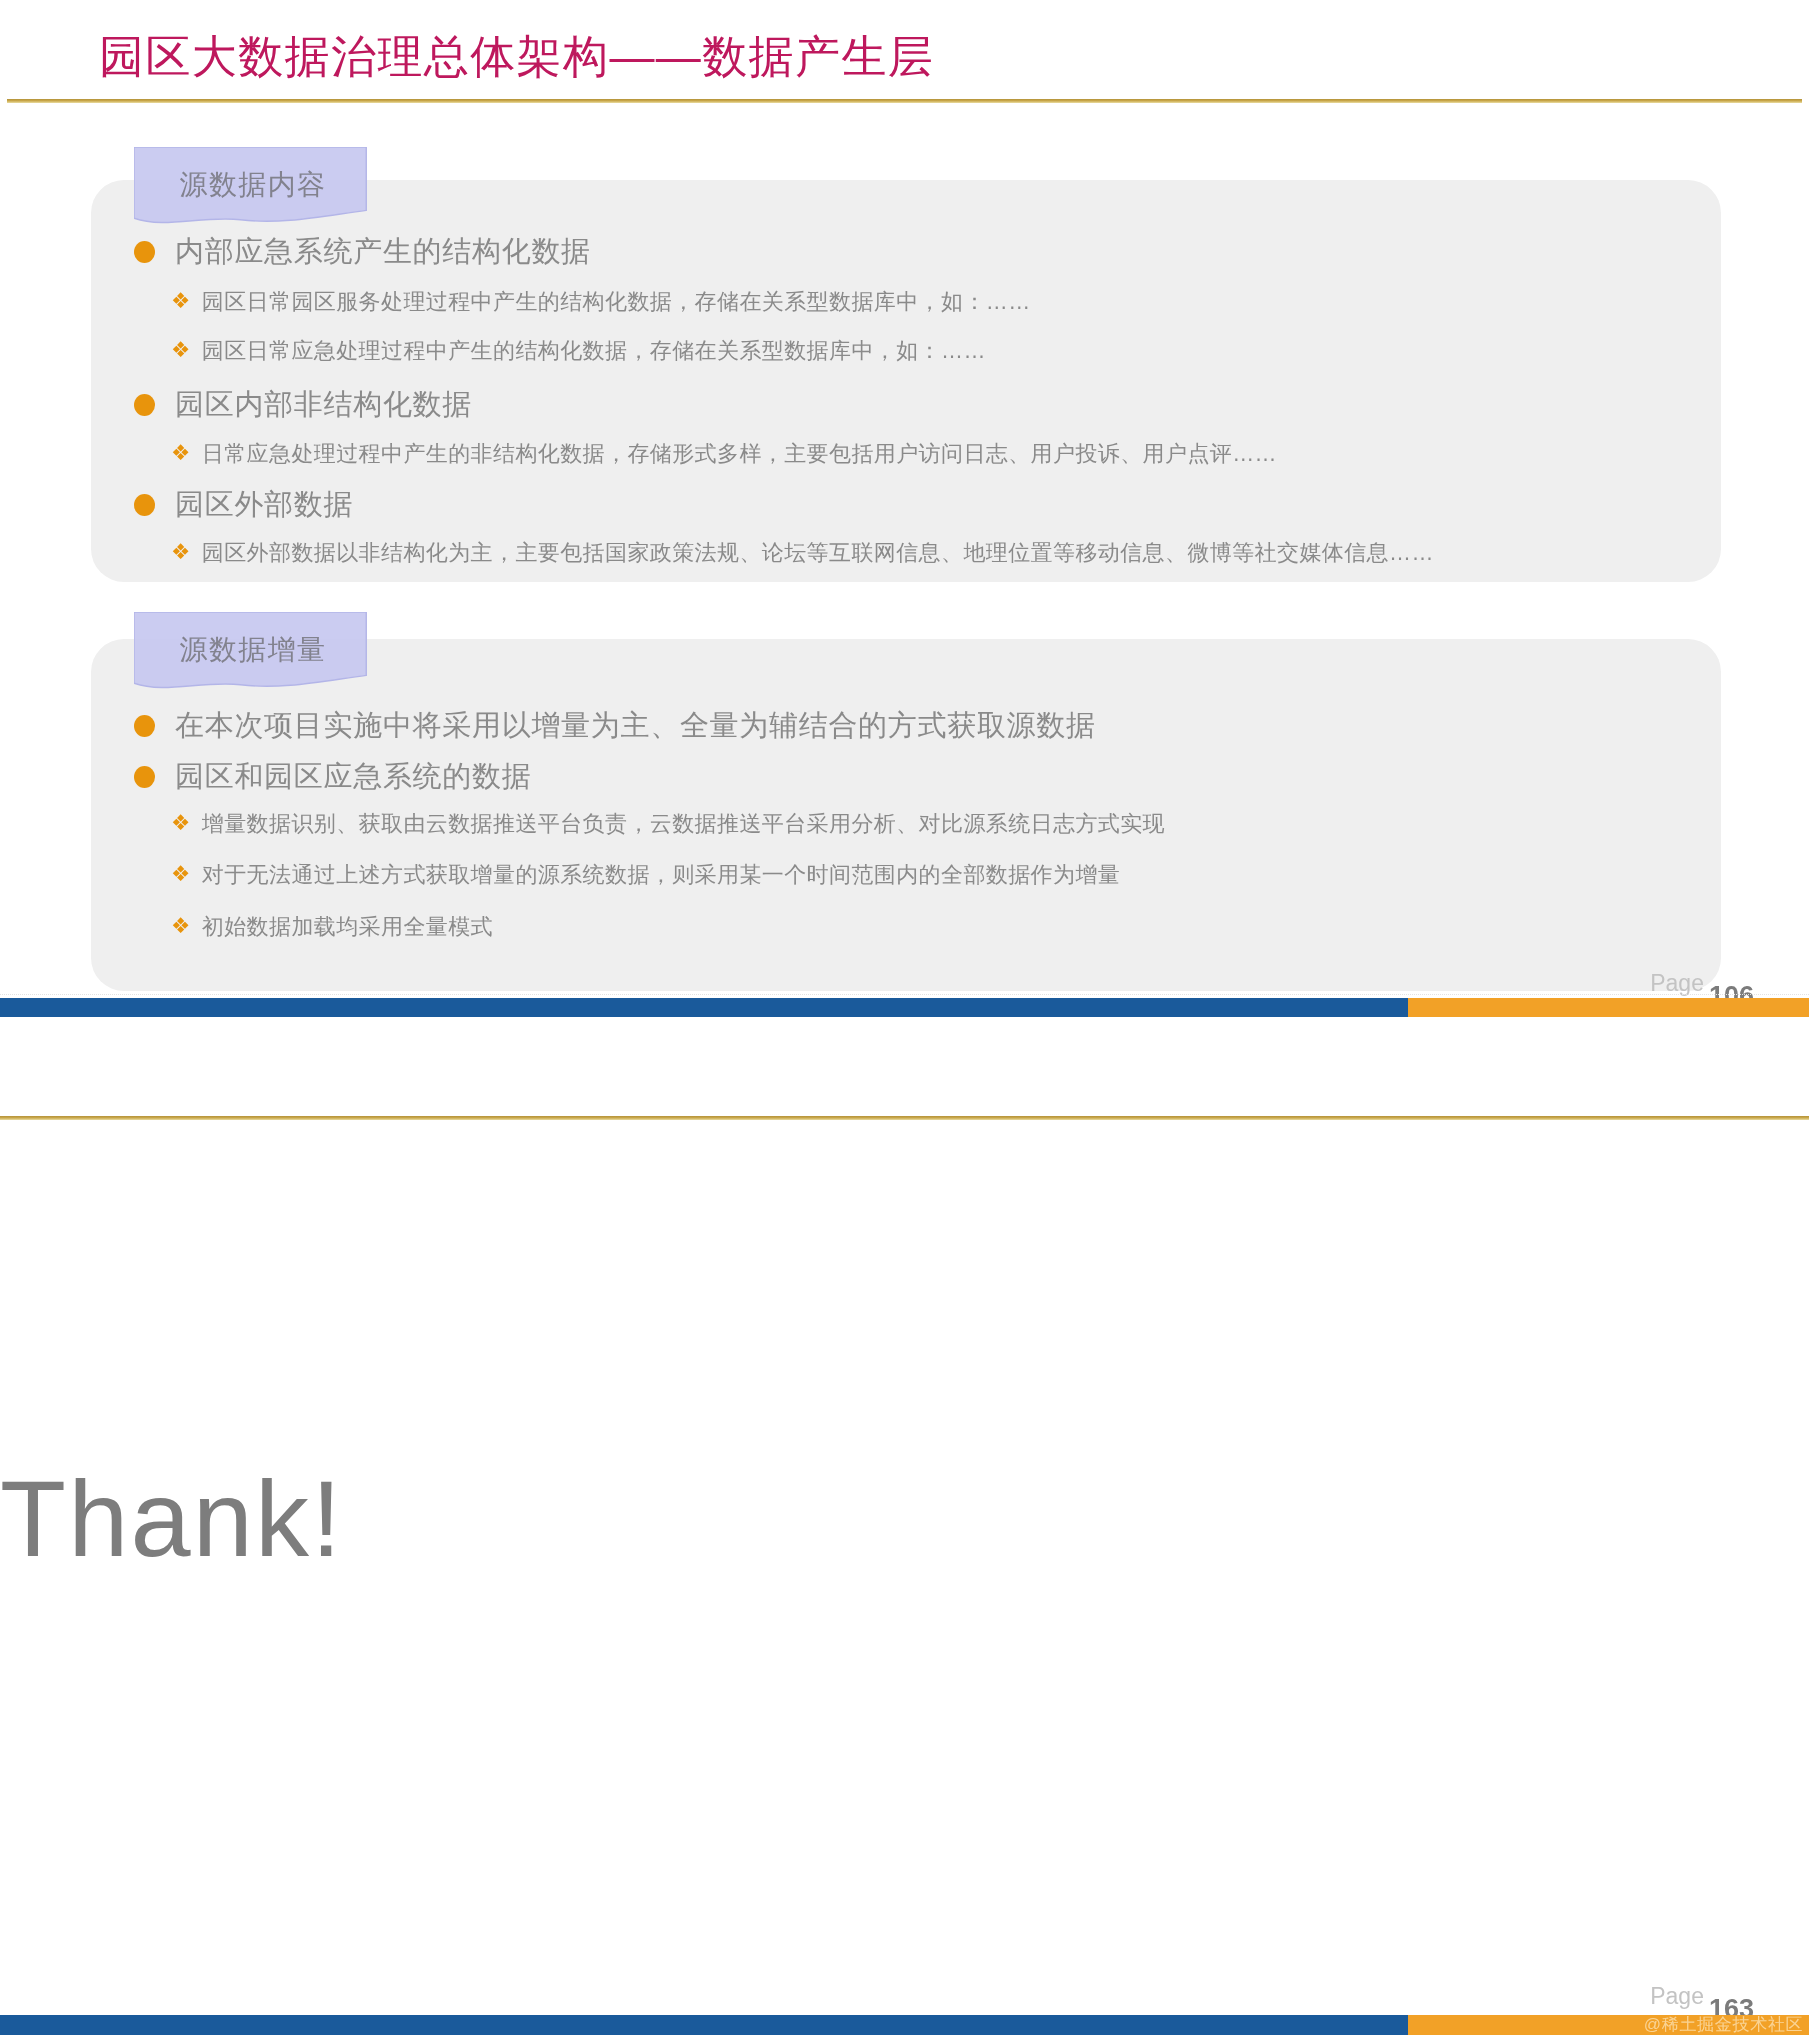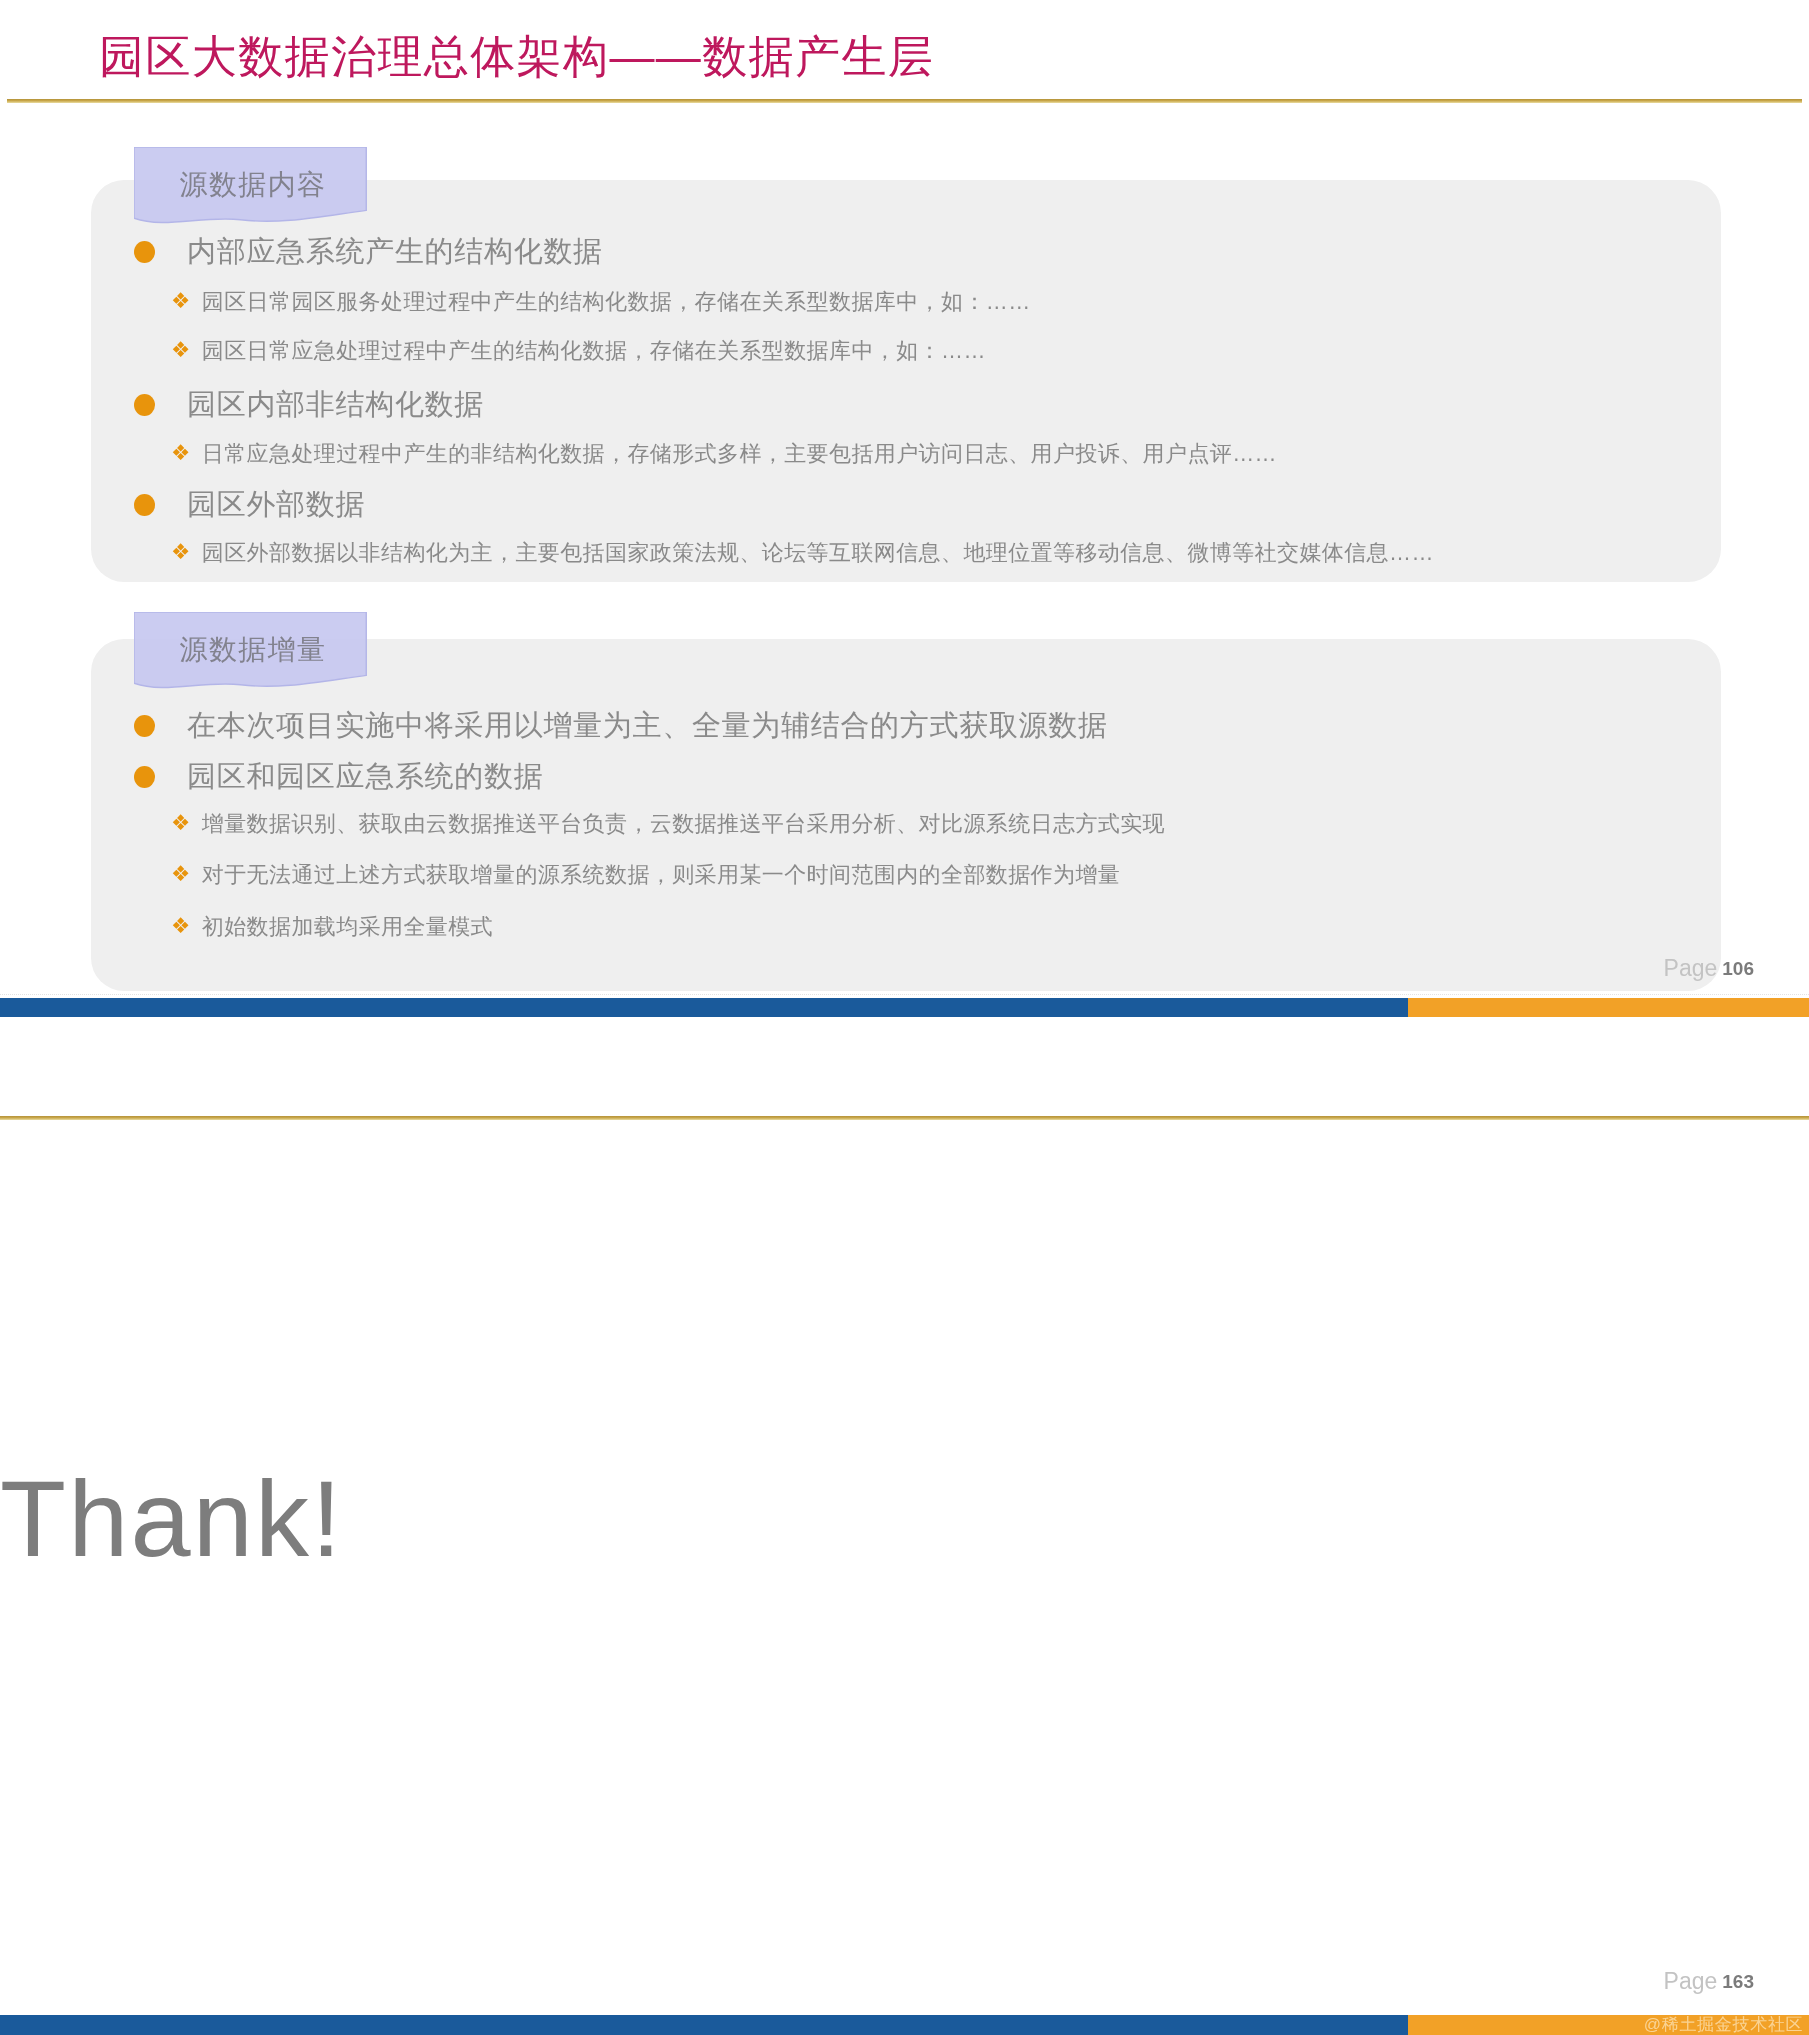--- a/index.html
+++ b/index.html
@@ -27,33 +27,33 @@
   .gray-box.b2{top:639px;height:352px;}
   .section-label{position:absolute;width:238px;height:85px;}
   .section-label.s1{left:134px;top:147px;}
   .section-label.s2{left:134px;top:612px;}
   .section-label svg{position:absolute;left:0;top:0;}
   .section-label .lbl-text{
     position:absolute;left:0;right:0;top:18.7px;text-align:center;
     font-size:28px;color:#82828e;letter-spacing:1.4px;white-space:nowrap;
   }
   .row{position:absolute;display:flex;align-items:center;white-space:nowrap;}
-  .row.main{left:134px;height:37px;gap:32px;font-family:Liberation Mono, monospace;}
+  .row.main{left:134px;height:37px;gap:20px;font-family:Liberation Mono, monospace;}
   .row.main .txt{font-size:29px;color:#8a8a8a;letter-spacing:0.7px;}
   .dot{
     width:21px;height:22px;border-radius:50%;background:#e8940c;flex:0 0 auto;
   }
   .row.sub{left:171px;height:30px;gap:11.5px;}
   .row.sub .dia{font-size:21.5px;color:#e8940c;flex:0 0 auto;line-height:1;}
   .row.sub .txt{font-size:22px;color:#8a8a8a;letter-spacing:0.4px;text-align:right;}
   .page-tag{
     position:absolute;right:55px;display:flex;align-items:center;gap:5px;
   }
   .page-tag .pword{font-size:23px;color:#c3c3c3;}
-  .page-tag .pnum{font-size:19px;font-weight:bold;color:#7b7b7b;}
+  .page-tag .pnum{font-size:27px;font-weight:bold;color:#7b7b7b;margin-top:26px;}
   .page-tag.p1{top:955px;}
   .page-tag.p2{top:1968px;}
   .slide-sep{position:absolute;left:0;right:0;top:994px;border-top:1.4px dotted #e3e3e3;}
   .footer-bar{position:absolute;left:0;width:1809px;background:#1a5a9b;}
   .footer-bar .orange-seg{
     position:absolute;right:0;top:0;bottom:0;width:401px;background:#f2a127;
   }
   .footer-bar.f1{top:998px;height:19.4px;}
   .footer-bar.f2{top:2015px;height:20px;}
   

